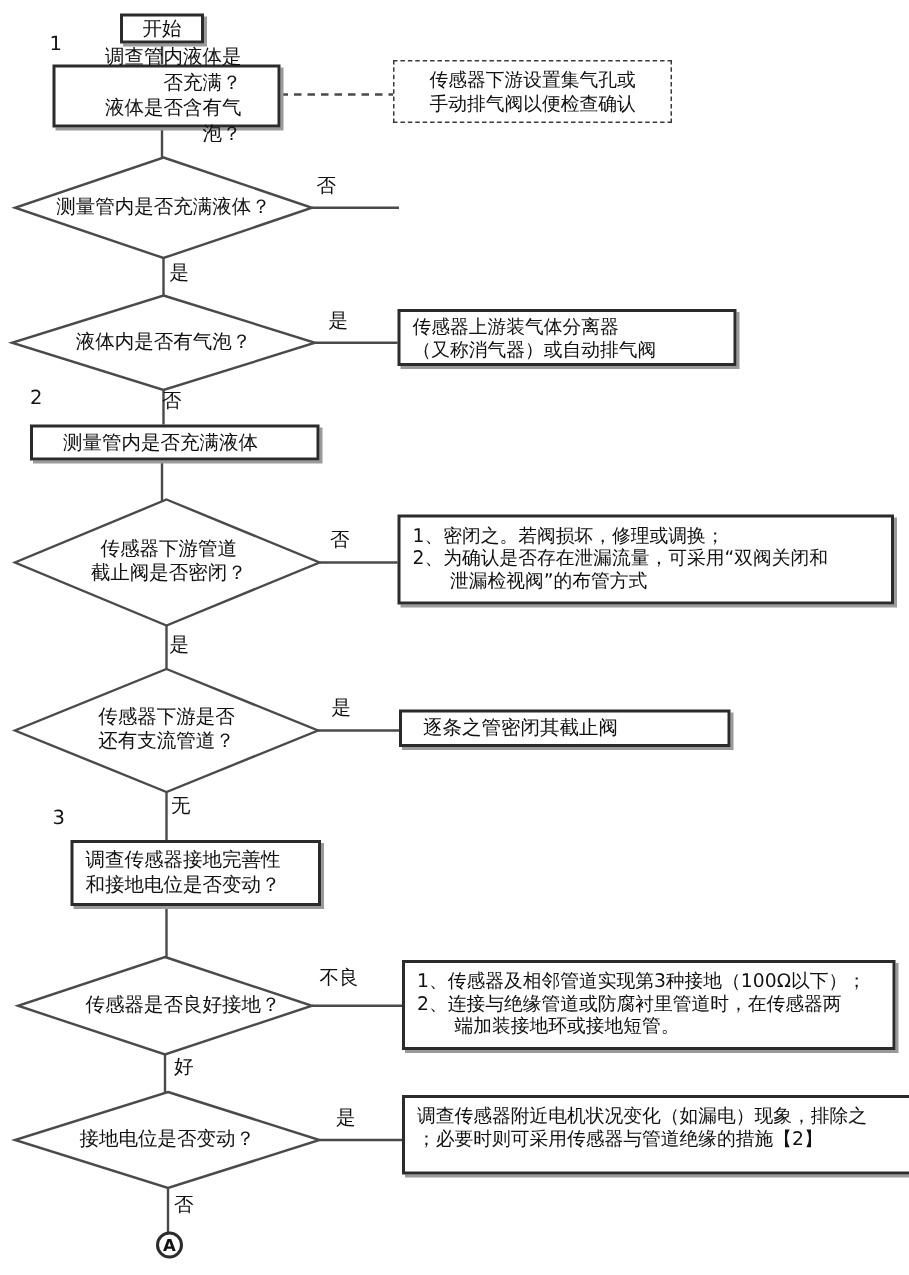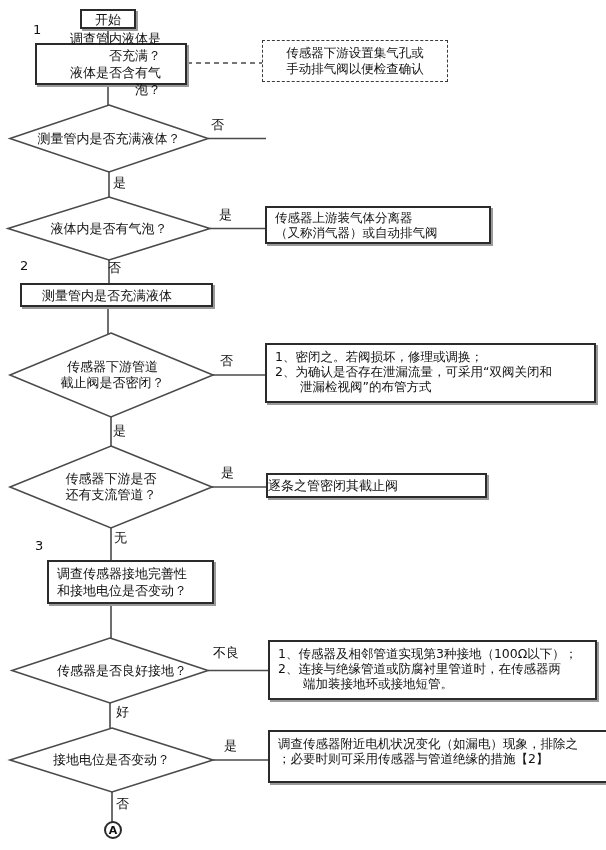--- a/index.html
+++ b/index.html
@@ -87,21 +87,21 @@
 截止阀是否密闭？</div>
   <div class="blabel" style="left:220px;top:354px;">否</div>
   <div class="node pad-md" style="left:265px;top:343px;width:331px;height:60px;justify-content:flex-start;">1、密闭之。若阀损坏，修理或调换；
 2、为确认是否存在泄漏流量，可采用“双阀关闭和
 　　泄漏检视阀”的布管方式</div>
   <div class="blabel" style="left:113px;top:424px;">是</div>
 
   <div class="dtext" style="left:10px;top:446px;width:202px;height:82px;">传感器下游是否
 还有支流管道？</div>
   <div class="blabel" style="left:221px;top:466px;">是</div>
-  <div class="node" style="left:266px;top:473px;width:221px;height:25px;font-size:13px;">逐条之管密闭其截止阀</div>
+  <div class="node" style="left:266px;top:473px;width:221px;height:25px;padding-left:14px;font-size:13px;">逐条之管密闭其截止阀</div>
   <div class="blabel" style="left:114px;top:531px;">无</div>
 
   <div class="seclabel" style="left:35px;top:539px;">3</div>
   <div class="node pad-md" style="left:32px;top:560px;width:167px;height:44px;font-size:13px;line-height:17px;margin-left:15px;">调查传感器接地完善性
 和接地电位是否变动？</div>
 
   <div class="dtext" style="left:24px;top:638px;width:196px;height:65px;">传感器是否良好接地？</div>
   <div class="blabel" style="left:213px;top:646px;">不良</div>
   <div class="node pad-md" style="left:268px;top:640px;width:329px;height:60px;justify-content:flex-start;">1、传感器及相邻管道实现第3种接地（100Ω以下）；
 2、连接与绝缘管道或防腐衬里管道时，在传感器两

